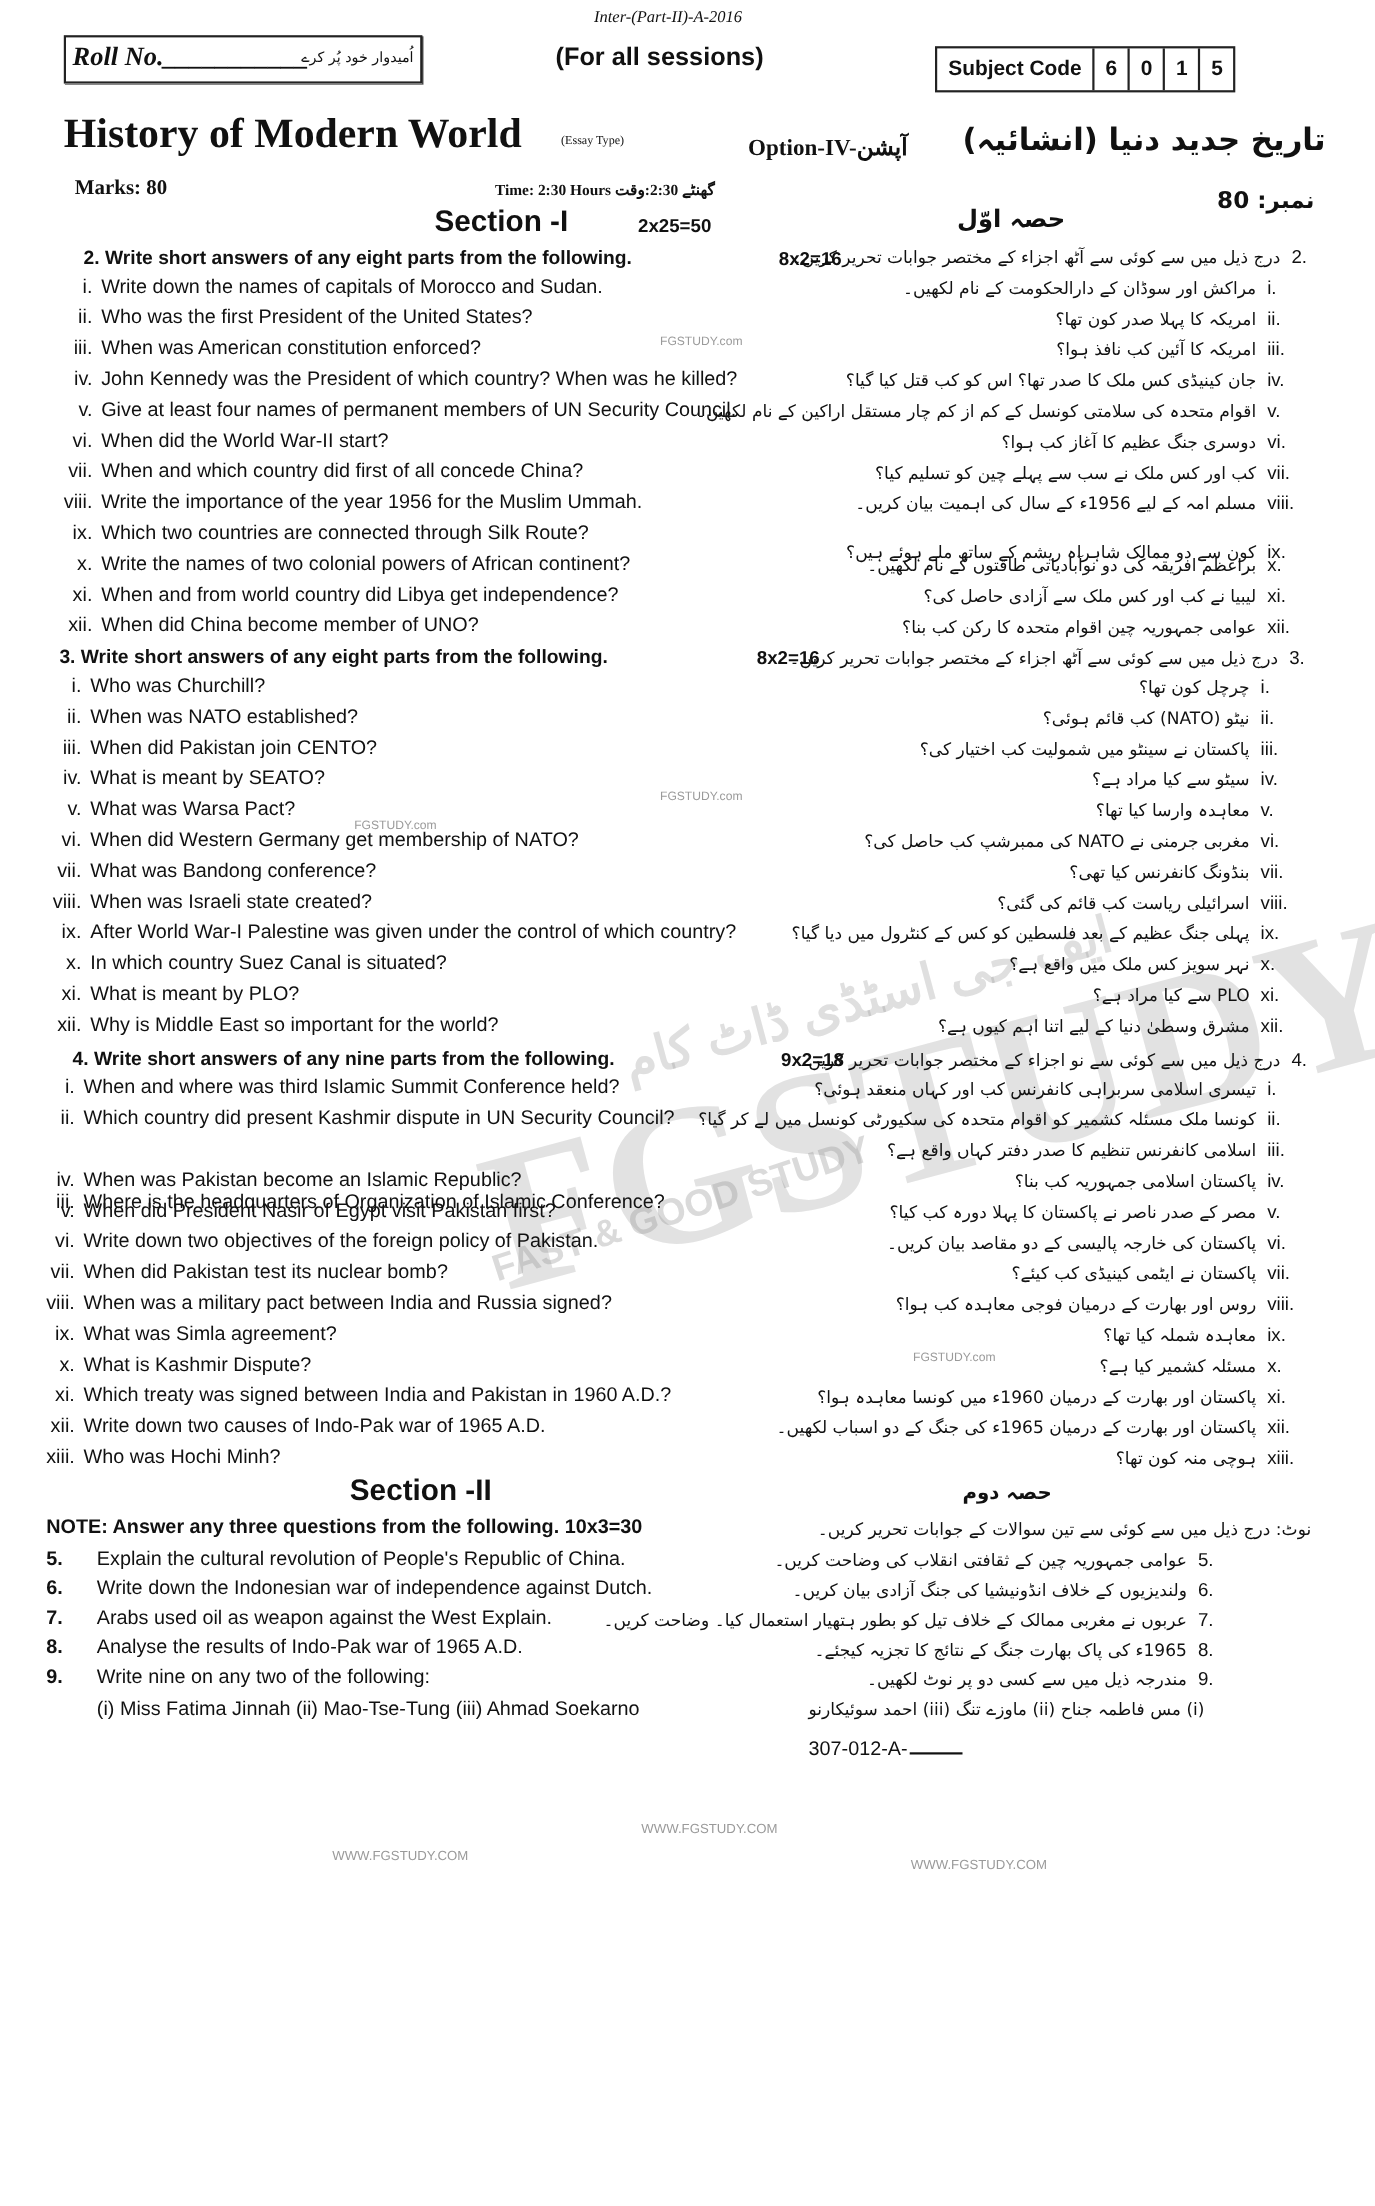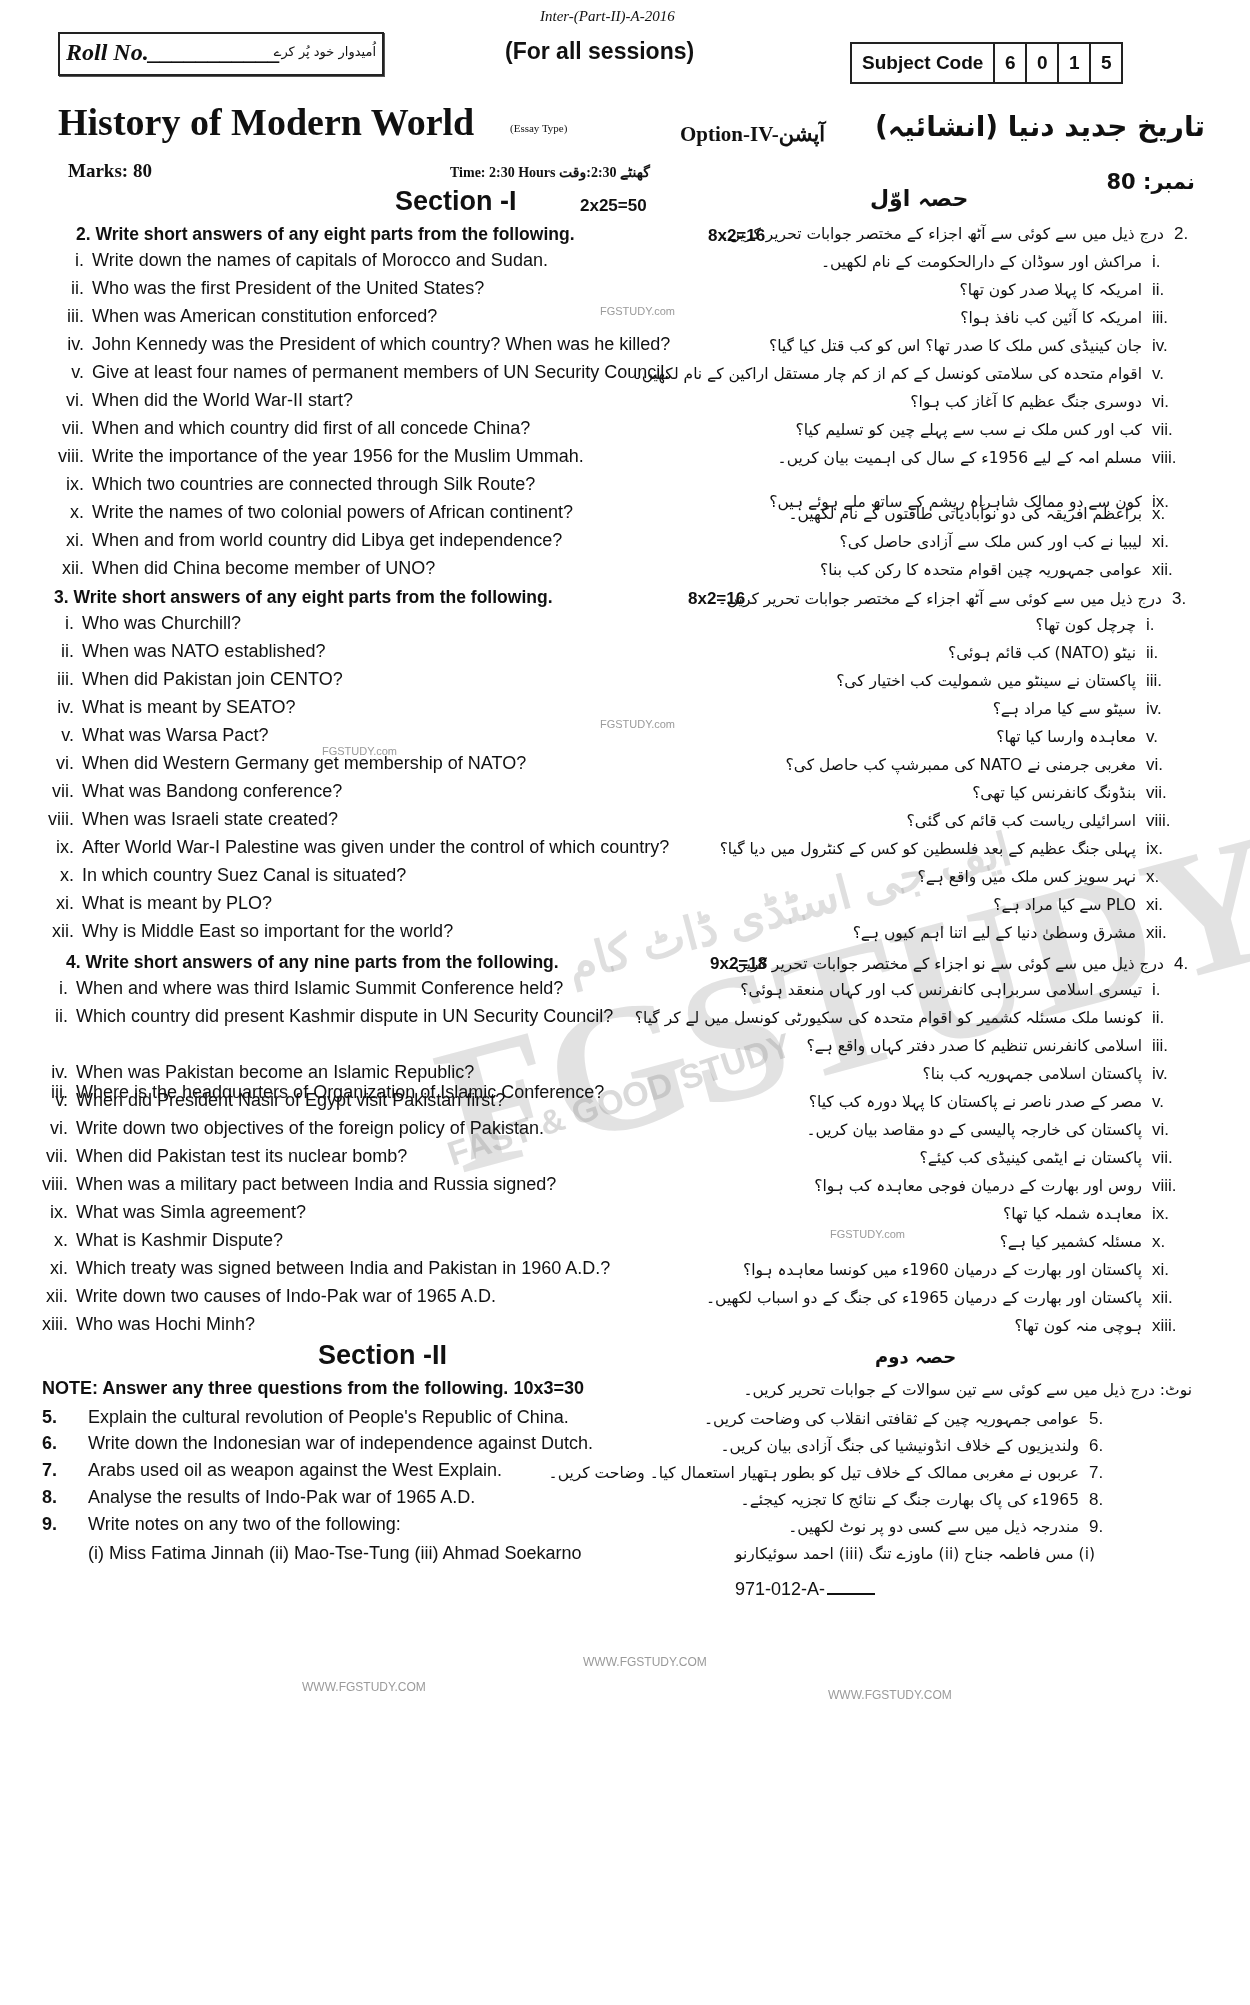--- a/index.html
+++ b/index.html
@@ -182,27 +182,27 @@
 <div class="abs section-head" style="left:318px; top:1340px;">Section -II</div>
 <div class="abs urdu" style="left:875px; top:1346px; font-size:18px; font-weight:bold;">حصہ دوم</div>
 
 <div class="abs" style="left:42px; top:1378px; font-weight:bold; font-size:18px;">NOTE:  Answer any three questions from the following.  10x3=30</div>
 <div class="abs urdu urdu-line" style="right:58px; top:1381px;">نوٹ: درج ذیل میں سے کوئی سے تین سوالات کے جوابات تحریر کریں۔</div>
 
 <div class="abs q-item" style="left:42px; top:1407px;"><span class="s2-num">5.</span><span>Explain the cultural revolution of People's Republic of China.</span></div>
 <div class="abs q-item" style="left:42px; top:1433px;"><span class="s2-num">6.</span><span>Write down the Indonesian war of independence against Dutch.</span></div>
 <div class="abs q-item" style="left:42px; top:1460px;"><span class="s2-num">7.</span><span>Arabs used oil as weapon against the West Explain.</span></div>
 <div class="abs q-item" style="left:42px; top:1487px;"><span class="s2-num">8.</span><span>Analyse the results of Indo-Pak war of 1965 A.D.</span></div>
-<div class="abs q-item" style="left:42px; top:1514px;"><span class="s2-num">9.</span><span>Write notes on any two of the following:</span></div>
+<div class="abs q-item" style="left:42px; top:1514px;"><span class="s2-num">9.</span><span>Write nine on any two of the following:</span></div>
 <div class="abs q-item" style="left:88px; top:1543px;">(i) Miss Fatima Jinnah  (ii) Mao-Tse-Tung  (iii) Ahmad Soekarno</div>
 
 <div class="abs urdu urdu-line" style="right:105px; top:1409px;"><span class="urdu-num" style="min-width:56px;">5.</span><span>عوامی جمہوریہ چین کے ثقافتی انقلاب کی وضاحت کریں۔</span></div>
 <div class="abs urdu urdu-line" style="right:105px; top:1436px;"><span class="urdu-num" style="min-width:56px;">6.</span><span>ولندیزیوں کے خلاف انڈونیشیا کی جنگ آزادی بیان کریں۔</span></div>
 <div class="abs urdu urdu-line" style="right:105px; top:1463px;"><span class="urdu-num" style="min-width:56px;">7.</span><span>عربوں نے مغربی ممالک کے خلاف تیل کو بطور ہتھیار استعمال کیا۔ وضاحت کریں۔</span></div>
 <div class="abs urdu urdu-line" style="right:105px; top:1490px;"><span class="urdu-num" style="min-width:56px;">8.</span><span>1965ء کی پاک بھارت جنگ کے نتائج کا تجزیہ کیجئے۔</span></div>
 <div class="abs urdu urdu-line" style="right:105px; top:1517px;"><span class="urdu-num" style="min-width:56px;">9.</span><span>مندرجہ ذیل میں سے کسی دو پر نوٹ لکھیں۔</span></div>
 <div class="abs urdu urdu-line" style="right:155px; top:1545px;">(i) مس فاطمہ جناح   (ii) ماوزے تنگ   (iii) احمد سوئیکارنو</div>
 
-<div class="abs footer-code"><span>971-012-A-</span><span class="line"></span></div>
+<div class="abs footer-code"><span>307-012-A-</span><span class="line"></span></div>
 
 <div class="abs watermark-small" style="left:583px; top:1655px; font-size:12px;">WWW.FGSTUDY.COM</div>
 <div class="abs watermark-small" style="left:302px; top:1680px; font-size:12px;">WWW.FGSTUDY.COM</div>
 <div class="abs watermark-small" style="left:828px; top:1688px; font-size:12px;">WWW.FGSTUDY.COM</div>
 
 </body></html>

